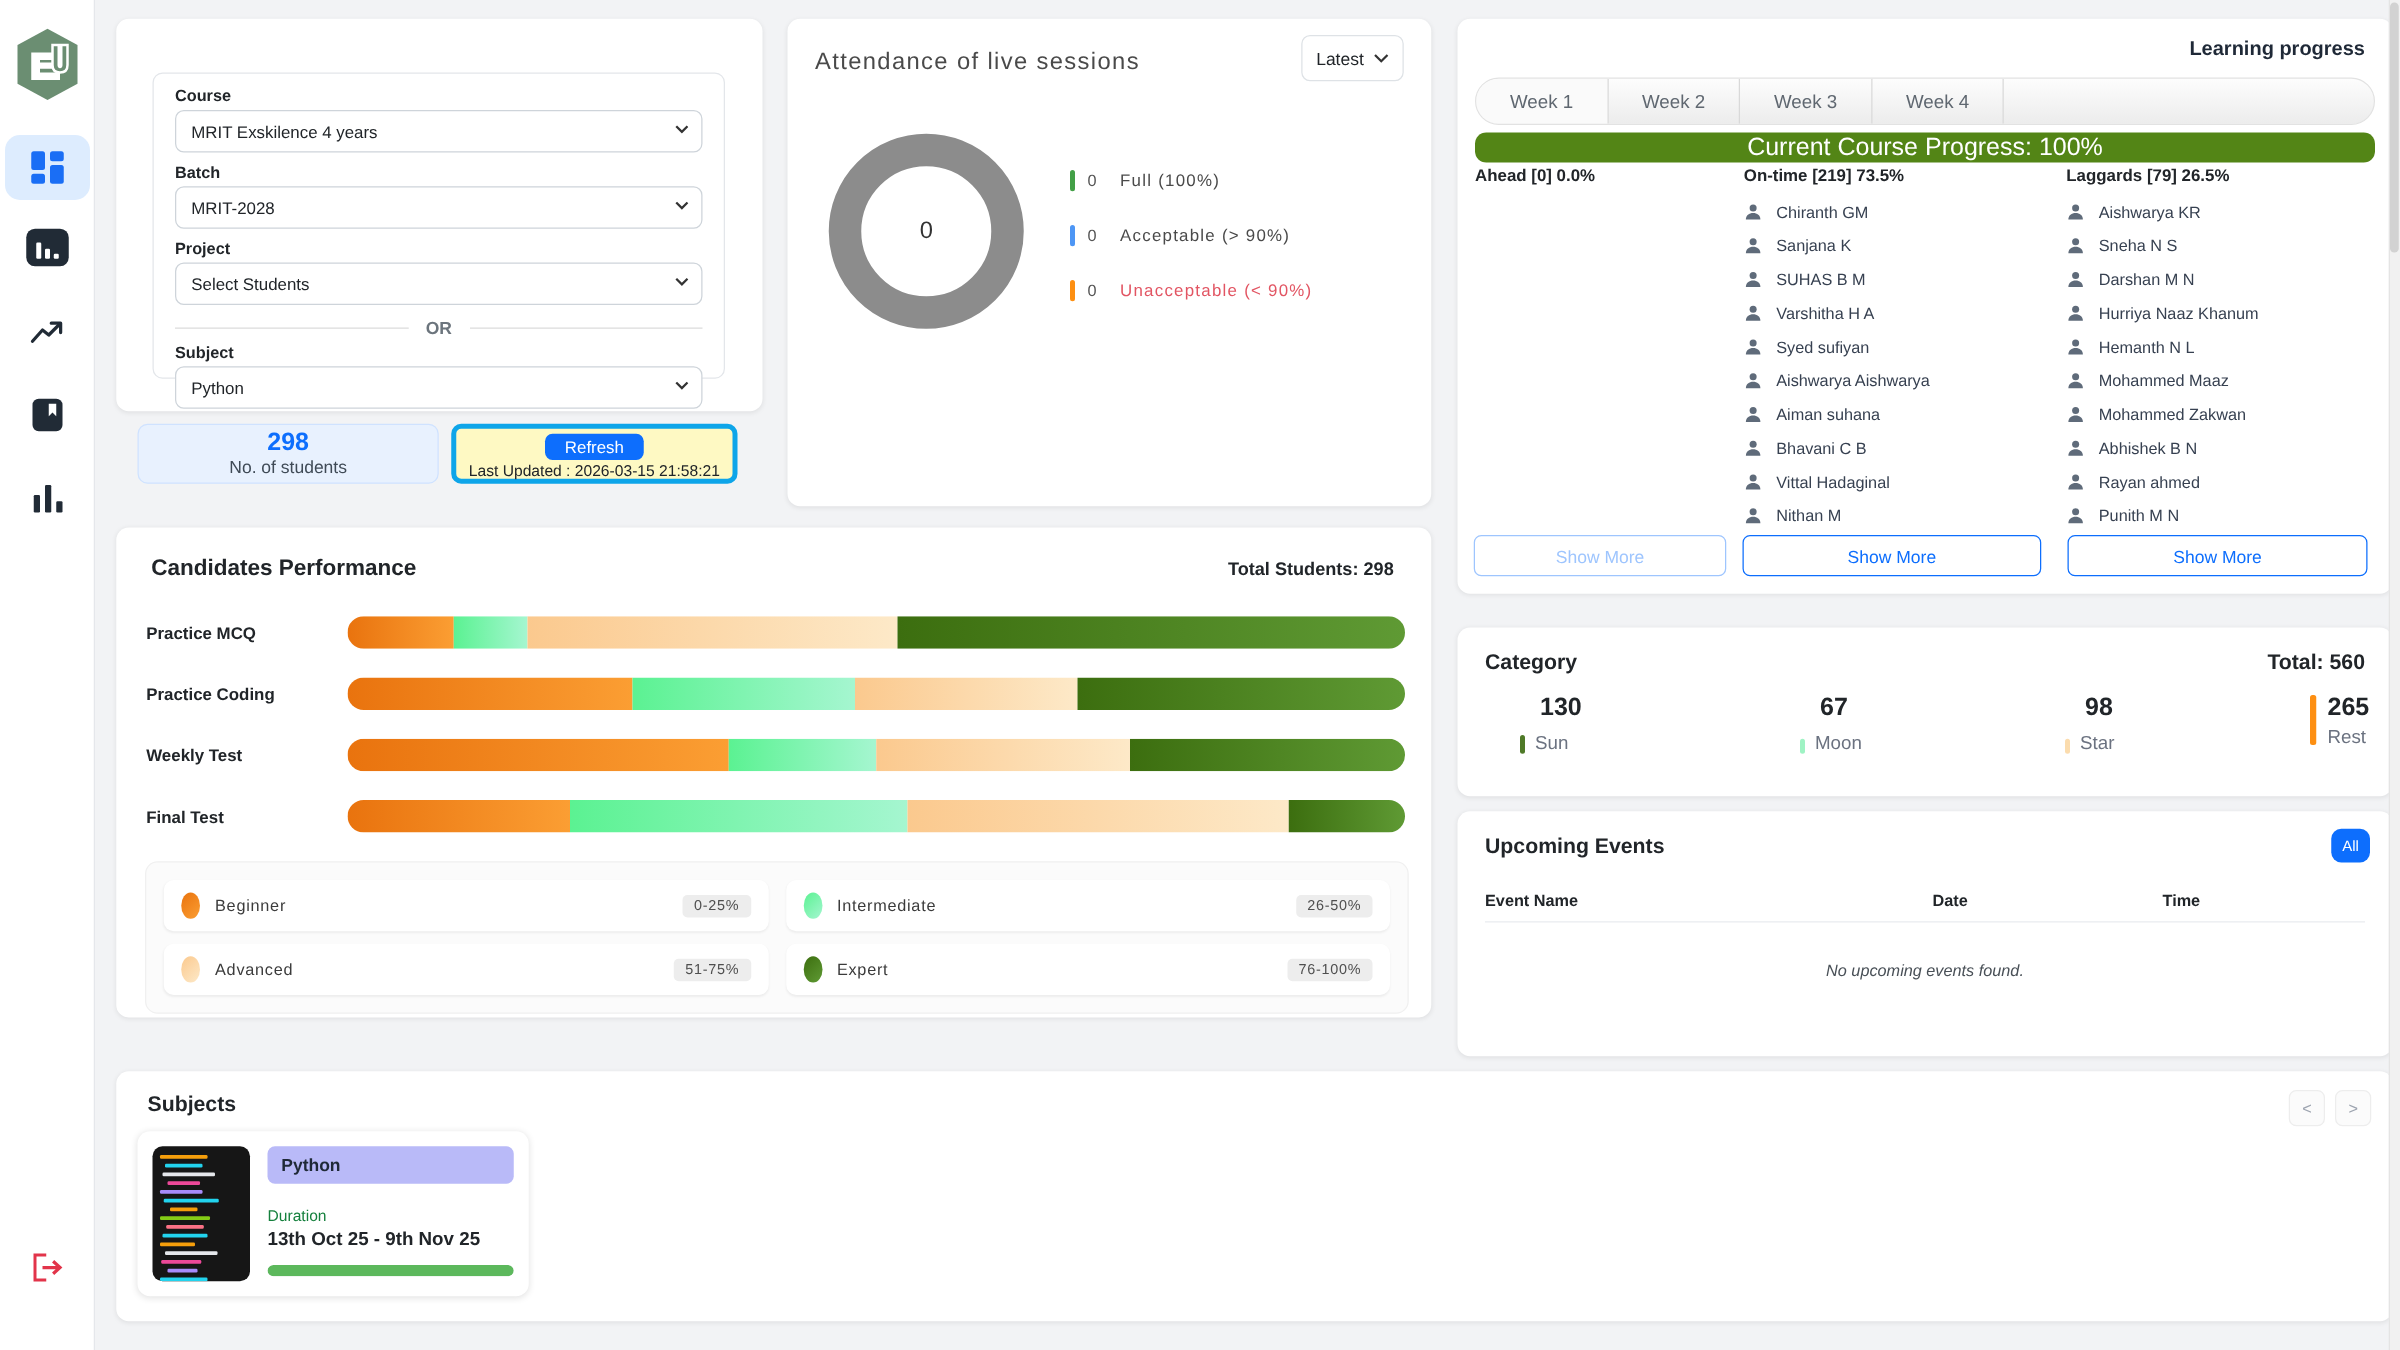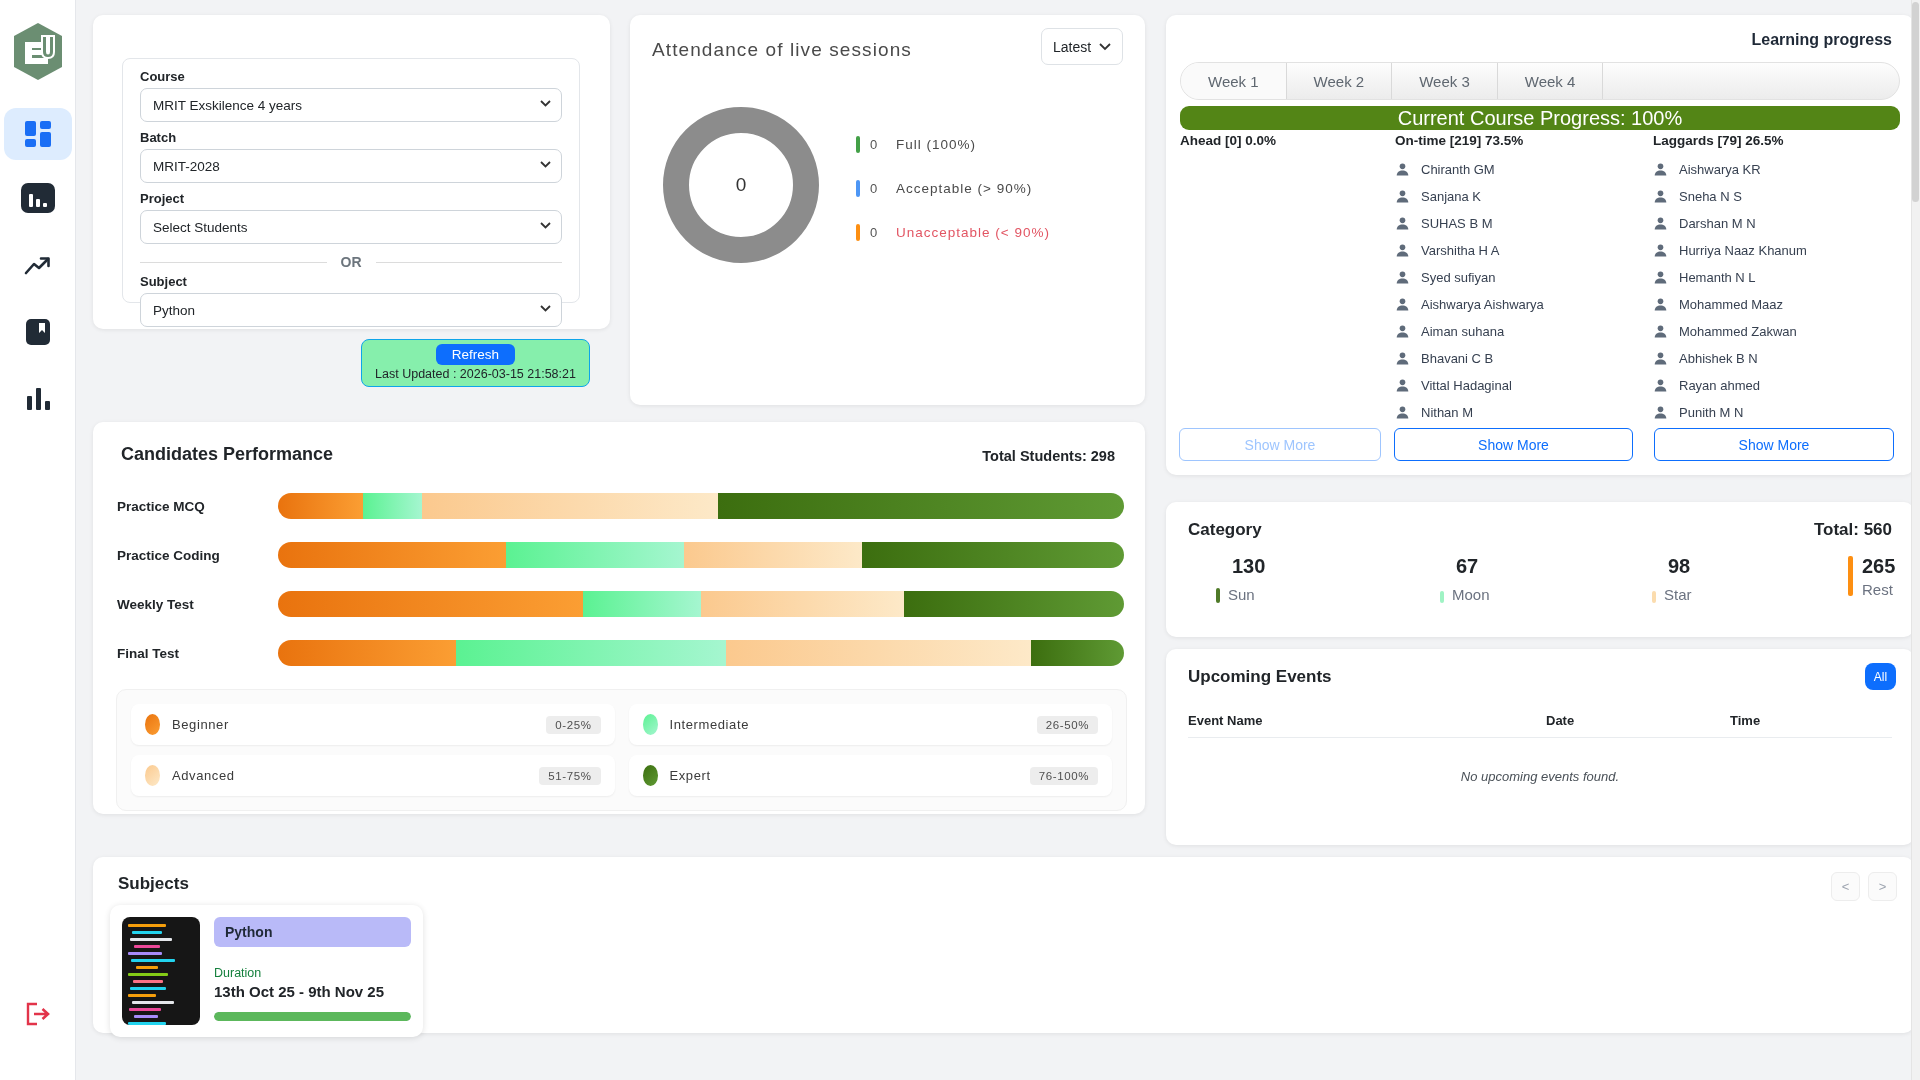--- a/index.html
+++ b/index.html
@@ -22,34 +22,34 @@
   .logout-btn { position:absolute; left:0; top:994px; width:76px; height:40px; display:flex; align-items:center; justify-content:center; cursor:pointer; }
 
   
   .panel { position:absolute; background:#fff; border-radius:10px; box-shadow:0 1px 4px rgba(0,0,0,.08); }
   .panel-filter      { left:93px;  top:15px;  width:517px;  height:314px; }
   .panel-attendance  { left:630px; top:15px;  width:515px;  height:390px; }
   .panel-learning    { left:1166px;top:15px;  width:748px;  height:460px; }
   .panel-performance { left:93px;  top:422px; width:1052px; height:392px; }
   .panel-category    { left:1166px;top:502px; width:748px;  height:135px; }
   .panel-events      { left:1166px;top:649px; width:748px;  height:196px; }
-  .panel-subjects    { left:93px;  top:857px; width:1821px; height:176px; }
+  .panel-subjects    { left:93px;  top:857px; width:1821px; height:200px; }
 
   
   .filter-box { position:absolute; left:29px; top:43px; width:458px; height:245px; border:1px solid #e3e6ea; border-radius:8px; padding:10px 17px; }
   .f-label { font-size:13px; font-weight:bold; color:#212529; margin-bottom:4px; }
   .f-select { position:relative; height:34px; border:1px solid #ced4da; border-radius:7px; display:flex; align-items:center; padding:0 30px 0 12px; font-size:13.5px; color:#212529; margin-bottom:8px; cursor:pointer; background:#fff; }
   .f-select svg { position:absolute; right:10px; top:11px; }
   .or-row { display:flex; align-items:center; height:20px; margin:2px 0 2px 0; }
   .or-row .line { flex:1; height:1px; background:#dcdcdc; }
   .or-row .or-text { margin:0 14px; font-size:14px; font-weight:bold; color:#6c757d; }
   .stu-box { position:absolute; left:17px; top:324px; width:241px; height:48px; background:#e8f1fe; border:1px solid #cfe2ff; border-radius:8px; text-align:center; padding-top:3px; }
   .stu-count { font-size:20px; font-weight:bold; color:#0d6efd; line-height:22px; }
   .stu-label { font-size:14px; color:#3f4a56; }
-  .refresh-box { position:absolute; left:268px; top:324px; width:229px; height:48px; background:#86efac; border:1px solid #0ea5e9; border-radius:8px; text-align:center; padding-top:4px; }
+  .refresh-box { position:absolute; left:268px; top:324px; width:229px; height:48px; background:#fef9c3; border:4px solid #0ea5e9; border-radius:8px; text-align:center; padding-top:4px; }
   .refresh-btn { display:inline-block; background:#0d6efd; color:#fff; font-size:13.5px; border:none; border-radius:6px; padding:3px 16px; cursor:pointer; }
   .last-updated { font-size:12.5px; color:#212529; margin-top:2px; }
 
   
   .att-title { position:absolute; left:22px; top:24px; font-size:19px; color:#4a4a4a; letter-spacing:1.1px; }
   .att-filter { position:absolute; right:22px; top:13px; width:82px; height:37px; border:1px solid #dee2e6; border-radius:7px; display:flex; align-items:center; justify-content:center; gap:8px; font-size:14px; color:#212529; cursor:pointer; background:#fff; }
   .donut { position:absolute; left:33px; top:92px; width:156px; height:156px; border-radius:50%; border:26px solid #8c8c8c; }
   .donut-center { position:absolute; left:33px; top:92px; width:156px; height:156px; display:flex; align-items:center; justify-content:center; font-size:19px; color:#333; }
   .att-legend { position:absolute; left:226px; top:120px; }
   .att-leg-row { display:flex; align-items:center; height:18px; margin-bottom:26px; }
@@ -221,20 +221,24 @@
           <span class="or-text">OR</span>
           <span class="line"></span>
       </div>
       <div class="f-label">Subject</div>
       <div class="f-select" style="margin-bottom:0;">
         <span>Python</span>
         <svg width="11" height="7" viewBox="0 0 11 7">
             <polyline points="1,1 5.5,5.5 10,1" fill="none" stroke="#333" stroke-width="1.8"></polyline>
           </svg>
       </div>
+    </div>
+    <div class="stu-box">
+      <div class="stu-count">298</div>
+      <div class="stu-label">No. of students</div>
     </div>
     <div class="refresh-box">
       <button class="refresh-btn">Refresh</button>
       <div class="last-updated">Last Updated : 2026-03-15 21:58:21</div>
     </div>
   </section>
 
   <section class="panel panel-attendance">
     <div class="att-title">Attendance of live sessions</div>
     <div class="att-filter">

